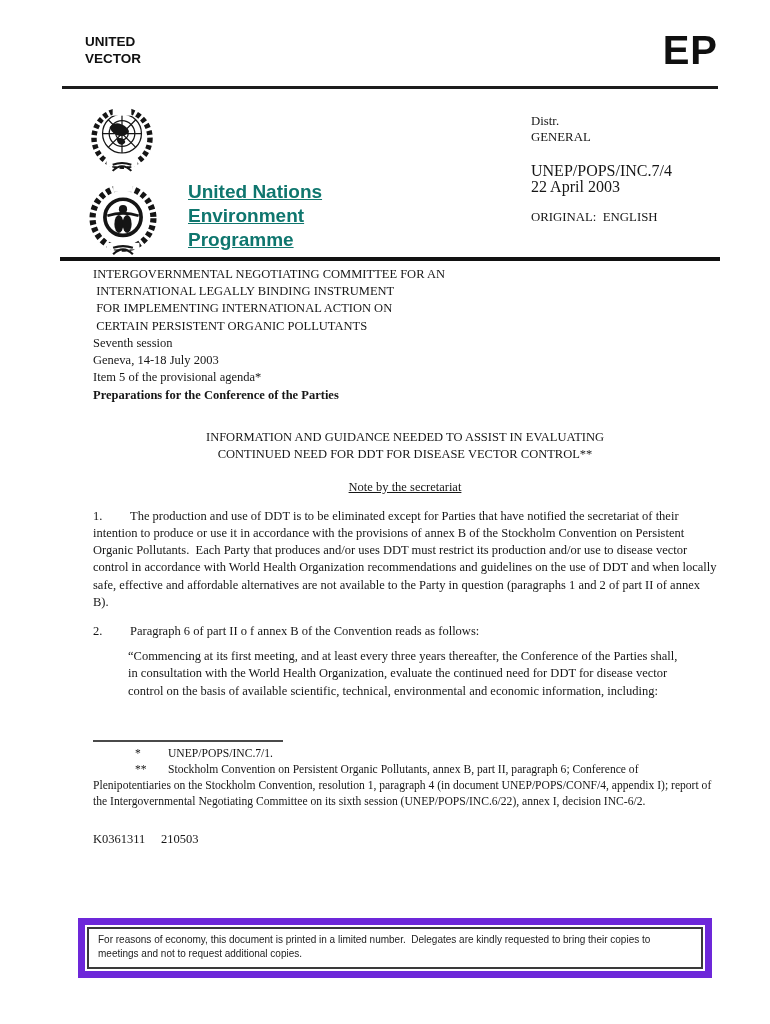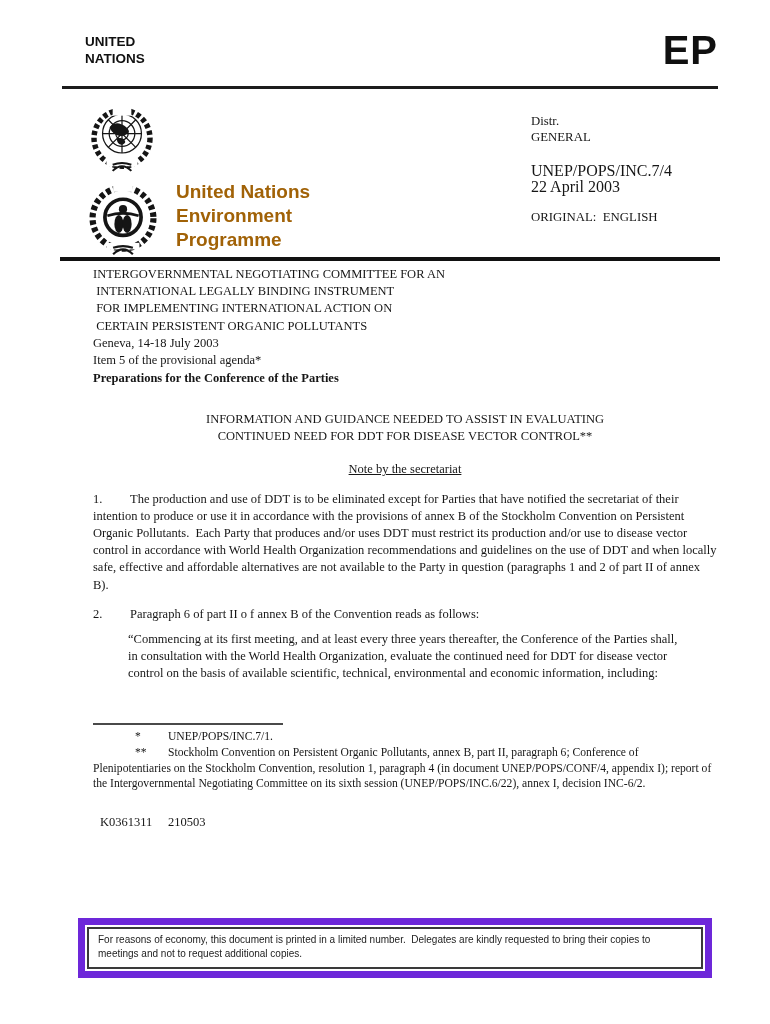--- a/index.html
+++ b/index.html
@@ -21,64 +21,64 @@
     font-family:"Liberation Sans","DejaVu Sans",sans-serif;
     font-weight:bold; font-size:40px; letter-spacing:1px; color:#101010;
   }
   .rule-1 { position:absolute; left:62px; right:52px; top:86px; height:3px; background:#1c1c1c; }
   .rule-2 { position:absolute; left:60px; right:50px; top:257px; height:4px; background:#111111; }
 
   
   .un-emblem   { position:absolute; left:83px;  top:104px; }
   .unep-emblem { position:absolute; left:81px;  top:182px; }
   .programme-name {
-    position:absolute; left:176px; top:180px;
+    position:absolute; left:188px; top:180px;
     font-family:"Liberation Sans","DejaVu Sans",sans-serif;
-    font-weight:bold; font-size:19px; line-height:24px; color:#a16207;
+    font-weight:bold; font-size:19px; line-height:24px; color:#0f766e;text-decoration:underline;
   }
   .distr-block   { position:absolute; left:531px; top:113px; font-size:12.8px; line-height:16px; }
   .ref-block     { position:absolute; left:531px; top:163px; font-size:16px; line-height:16px; }
   .original-line { position:absolute; left:531px; top:209px; font-size:12.8px; line-height:16px; }
 
   
   .doc-body { position:absolute; left:93px; top:266px; width:624px; font-size:12.5px; line-height:17.2px; }
   .session-block div { white-space:pre; }
   .agenda-subject { margin-top:1px; font-weight:bold; }
   .title-block { margin-top:24px; text-align:center; font-weight:normal; line-height:17px; }
   .note-subtitle { margin-top:16px; text-align:center; }
   .note-subtitle span { text-decoration:underline; }
   .para { margin-top:12px; }
   .para-number { display:inline-block; width:37px; white-space:pre; }
   .quote-block { margin-top:8px; margin-left:35px; width:556px; }
   .fn-rule { margin-top:40px; width:190px; height:2px; background:#4a4a4a; }
   .footnote { margin-top:4px; font-size:11.6px; line-height:15.6px; text-indent:42px; }
   .footnote .fn-marker { display:inline-block; width:33px; text-indent:0; white-space:pre; }
   .footnote + .footnote { margin-top:1px; }
-  .doc-code { margin-top:22px; font-size:12.5px;margin-left:7px; }
+  .doc-code { margin-top:22px; font-size:12.5px; }
 
   
   .economy-box {
     position:absolute; left:78px; right:58px; top:918px;
     border:7px solid #6d28d9; padding:2px; background:#ffffff;
   }
   .economy-box-inner {
     border:2px solid #3a3a3a; padding:4px 9px 6px 9px;
     font-family:"Liberation Sans","DejaVu Sans",sans-serif;
     font-size:10px; line-height:14px; color:#222222;
   }
   svg { display:block; }
 </style>
 </head>
 <body>
 
 <div class="page">
 
   <div class="org-name">
     <div data-bind="header.org_name_line1">UNITED</div>
-    <div data-bind="header.org_name_line2">NATIONS</div>
+    <div data-bind="header.org_name_line2">VECTOR</div>
   </div>
   <div class="ep-symbol" data-bind="header.doc_symbol">EP</div>
   <div class="rule-1"></div>
 
   <div class="un-emblem">
     <svg width="78" height="70" viewBox="0 0 100 90">
       <g stroke="#151515" fill="none" stroke-width="1.6">
         <circle cx="50" cy="38" r="25"></circle>
         <circle cx="50" cy="38" r="16.5"></circle>
         <circle cx="50" cy="38" r="8"></circle>
@@ -138,20 +138,21 @@
 
   <div class="rule-2"></div>
 
   <div class="doc-body">
 
     <div class="session-block">
       <div data-bind="session.committee_lines.0">INTERGOVERNMENTAL NEGOTIATING COMMITTEE FOR AN</div>
       <div data-bind="session.committee_lines.1"> INTERNATIONAL LEGALLY BINDING INSTRUMENT</div>
       <div data-bind="session.committee_lines.2"> FOR IMPLEMENTING INTERNATIONAL ACTION ON</div>
       <div data-bind="session.committee_lines.3"> CERTAIN PERSISTENT ORGANIC POLLUTANTS</div>
+      <div data-bind="session.session_line">Seventh session</div>
       <div data-bind="session.venue_line">Geneva, 14-18 July 2003</div>
       <div data-bind="session.agenda_line">Item 5 of the provisional agenda*</div>
     </div>
 
     <div class="agenda-subject" data-bind="session.agenda_subject">Preparations for the Conference of the Parties</div>
 
     <div class="title-block">
       <div data-bind="title_block.title_line1">INFORMATION AND GUIDANCE NEEDED TO ASSIST IN EVALUATING</div>
       <div data-bind="title_block.title_line2">CONTINUED NEED FOR DDT FOR DISEASE VECTOR CONTROL**</div>
     </div>

